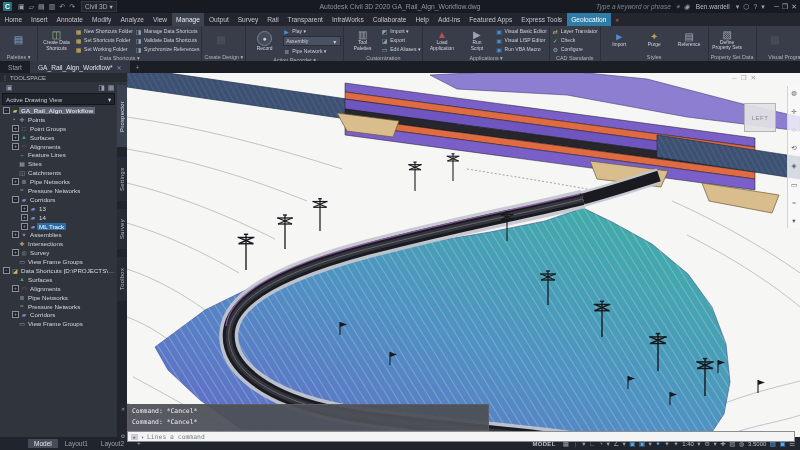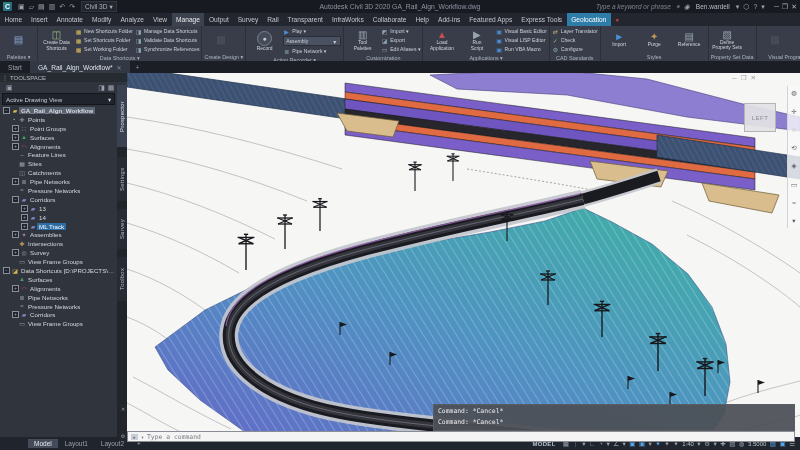--- a/index.html
+++ b/index.html
@@ -66,21 +66,21 @@
   #viewport{position:absolute;left:127px;top:73px;width:673px;height:364px;background:#f6f6f5;overflow:hidden;}
   #vp-svg{position:absolute;left:0;top:0;}
   #vp-winctrl{position:absolute;right:44px;top:1px;display:flex;gap:4px;color:#9a9aa2;font-size:6.5px;}
   #viewcube{position:absolute;right:24px;top:30px;width:30px;height:27px;background:rgba(226,226,229,.93);border:1px solid #b3b3b8;
             display:flex;align-items:center;justify-content:center;font-size:6px;color:#8a8a90;letter-spacing:.5px;}
   #navbar{position:absolute;right:0;top:13px;width:12px;height:136px;background:rgba(248,248,249,.82);border-left:1px solid #d2d2d7;
           display:flex;flex-direction:column;align-items:center;justify-content:space-between;padding:3px 0;font-size:6.5px;color:#5a5a62;}
   
   #cmdwin{position:absolute;left:119px;top:404px;z-index:6;display:flex;}
   #cmd-gutter{width:8px;height:33px;background:#23262c;display:flex;flex-direction:column;align-items:center;justify-content:space-between;padding:2px 0;color:#9aa0aa;font-size:5px;}
-  #cmd-main{display:flex;flex-direction:column;align-items:flex-end;}
+  #cmd-main{display:flex;flex-direction:column;}
   #cmd-history{width:356px;height:24px;background:rgba(77,80,86,.94);border:1px solid #5a5d64;padding:1px 0 0 4px;
                font-family:"DejaVu Sans Mono",monospace;font-size:6.4px;line-height:10.5px;color:#eceef2;}
   #cmd-input{width:660px;height:9px;background:#f4f4f4;border:1px solid #8a8d94;display:flex;align-items:center;gap:3px;padding:0 3px;
              font-family:"DejaVu Sans Mono",monospace;font-size:6.4px;color:#7a7d85;}
   #cmd-input .cico{width:7px;height:6px;background:#c9cdd7;color:#3c4250;font-size:5px;line-height:6px;text-align:center;}
   #cmd-input .car{font-size:5px;color:#6a6d75;}
   
   #statusbar{position:absolute;left:0;top:437px;width:800px;height:13px;background:#20242c;display:flex;align-items:center;font-size:6.5px;}
   #layout-tabs{display:flex;margin-left:28px;gap:1px;}
   .ltab{padding:1px 6px;color:#9aa0ab;}
@@ -632,21 +632,21 @@
         <span>⚙</span>
       </div>
     <div id="cmd-main">
       <div id="cmd-history">
           <div>Command: *Cancel*</div>
           <div>Command: *Cancel*</div>
         </div>
       <div id="cmd-input">
         <span class="cico">▸</span>
         <span class="car">▾</span>
-        <span>Type a command</span>
+        <span>Lines a command</span>
       </div>
     </div>
   </div>
 
   <div id="statusbar">
     <div id="layout-tabs">
         <div class="ltab active">Model</div>
         <div class="ltab">Layout1</div>
         <div class="ltab">Layout2</div>
         <div class="ltab">+</div>

